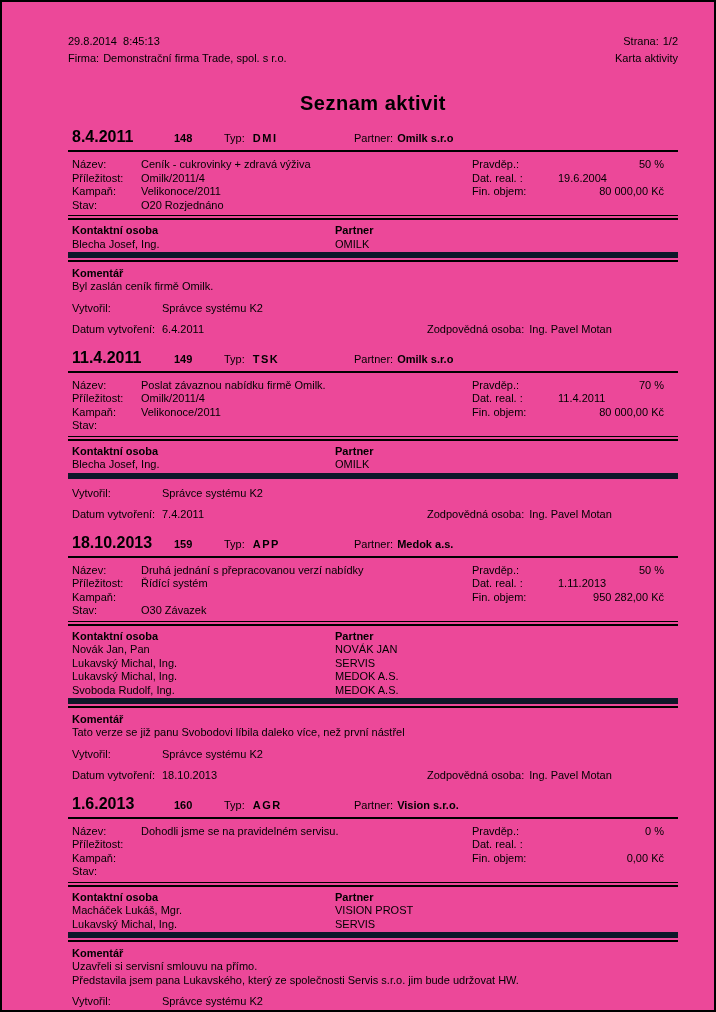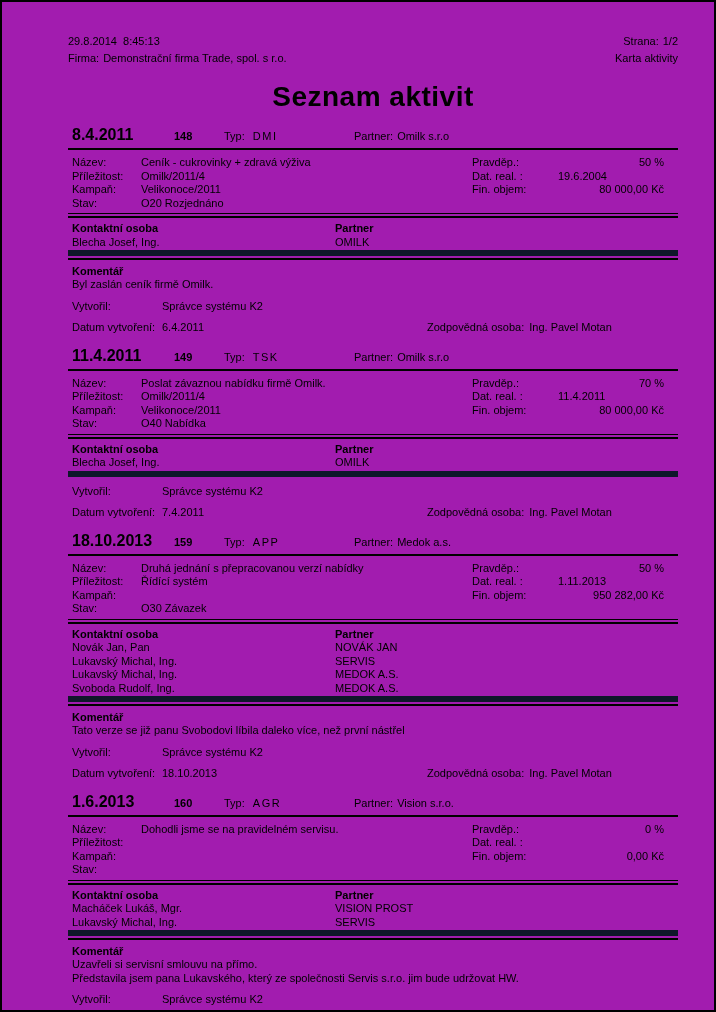--- a/index.html
+++ b/index.html
@@ -1,37 +1,37 @@
 <!DOCTYPE html>
 <html><head>
 <meta charset="utf-8">
 <style>
   html,body { margin:0; padding:0; background:#808080; }
   .page {
     position:relative;
     width:716px; height:1012px;
     box-sizing:border-box;
-    background:#a21caf;
+    background:#ec4899;
     border:2px solid #000;
     padding:31px 36px 0 66px;
     font-family:"Liberation Sans", sans-serif;
     font-size:11px;
     color:#000;
     overflow:hidden;
   }
-  .b { font-weight:normal; }
+  .b { font-weight:bold; }
 
   
   .hdr-line { display:flex; justify-content:space-between; line-height:17px; }
   .pre { white-space:pre; }
   .lblgap { margin-right:4px; }
 
   .report-title {
-    text-align:center; font-weight:bold; font-size:28px;
-    margin-top:14px; margin-bottom:4px; letter-spacing:0.5px;
+    text-align:center; font-weight:bold; font-size:20px;
+    margin-top:25px; margin-bottom:4px; letter-spacing:0.5px;
   }
 
   
   .activity { margin-top:13px; }
   .act-header {
     display:flex; align-items:baseline;
     border-bottom:2px solid #000;
     padding-bottom:4px; margin-bottom:6px;
   }
   .act-date { font-size:16px; font-weight:bold; width:106px; padding-left:4px; box-sizing:border-box; }
@@ -172,21 +172,20 @@
         <div class="f-row">
             <span class="f-lbl">Příležitost:</span>
             <span class="f-val">Omilk/2011/4</span>
           </div>
         <div class="f-row">
             <span class="f-lbl">Kampaň:</span>
             <span class="f-val">Velikonoce/2011</span>
           </div>
         <div class="f-row">
             <span class="f-lbl">Stav:</span>
-            <span class="f-val">O40 Nabídka</span>
           </div>
       </div>
       <div class="d-right">
         <div class="f-row">
             <span class="r-lbl">Pravděp.:</span>
             <span class="r-val-right">70 %</span>
           </div>
         <div class="f-row">
             <span class="r-lbl">Dat. real. :</span>
             <span class="r-val-left">11.4.2011</span>

